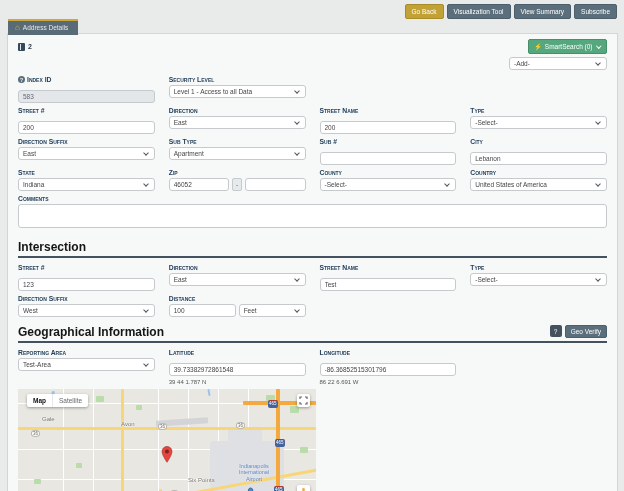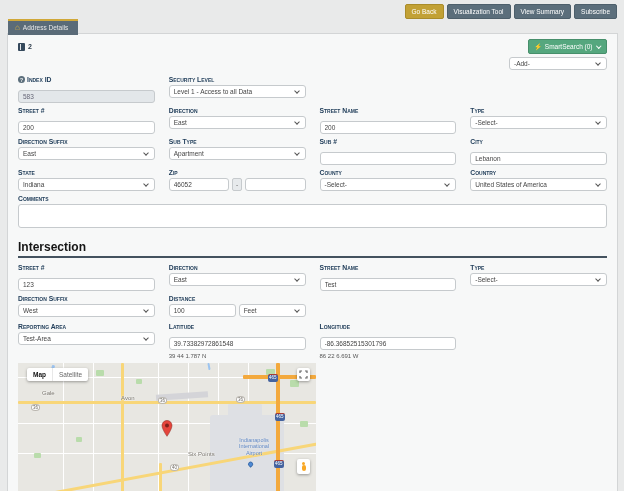--- a/index.html
+++ b/index.html
@@ -249,20 +249,27 @@
         <div class="select">
           <span>Feet</span>
           <span class="caret"></span>
         </div>
       </div>
     </div>
     <div></div>
     <div></div>
   </div>
 
+  <div class="sect">
+    <h2>Geographical Information</h2>
+    <div class="geo-btns">
+      <div class="help-btn">?</div>
+      <div class="btn" style="padding:2px 5px">Geo Verify</div>
+    </div>
+  </div>
   <div class="grid">
     <div>
       <div class="flabel">Reporting Area</div>
       <div class="select">
         <span>Test-Area</span>
         <span class="caret"></span>
       </div>
     </div>
     <div>
       <div class="flabel">Latitude</div>

